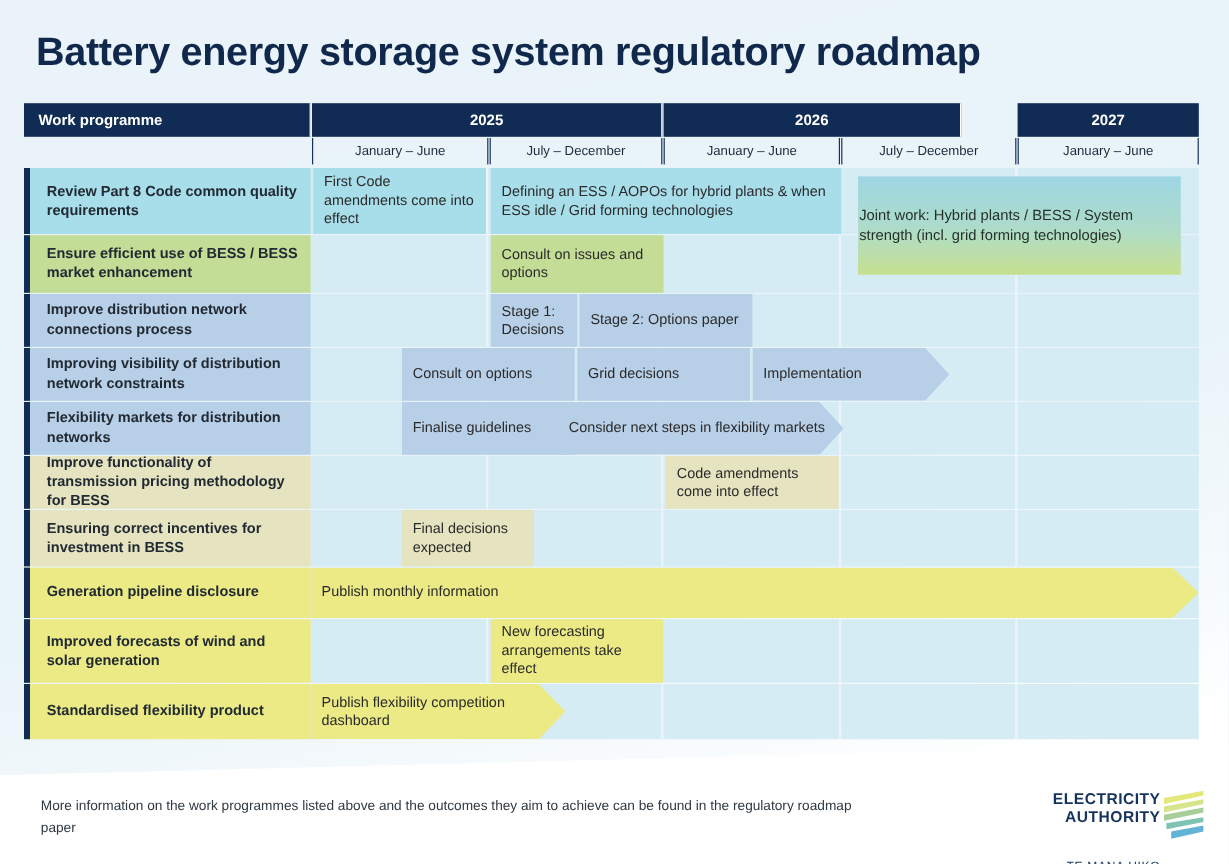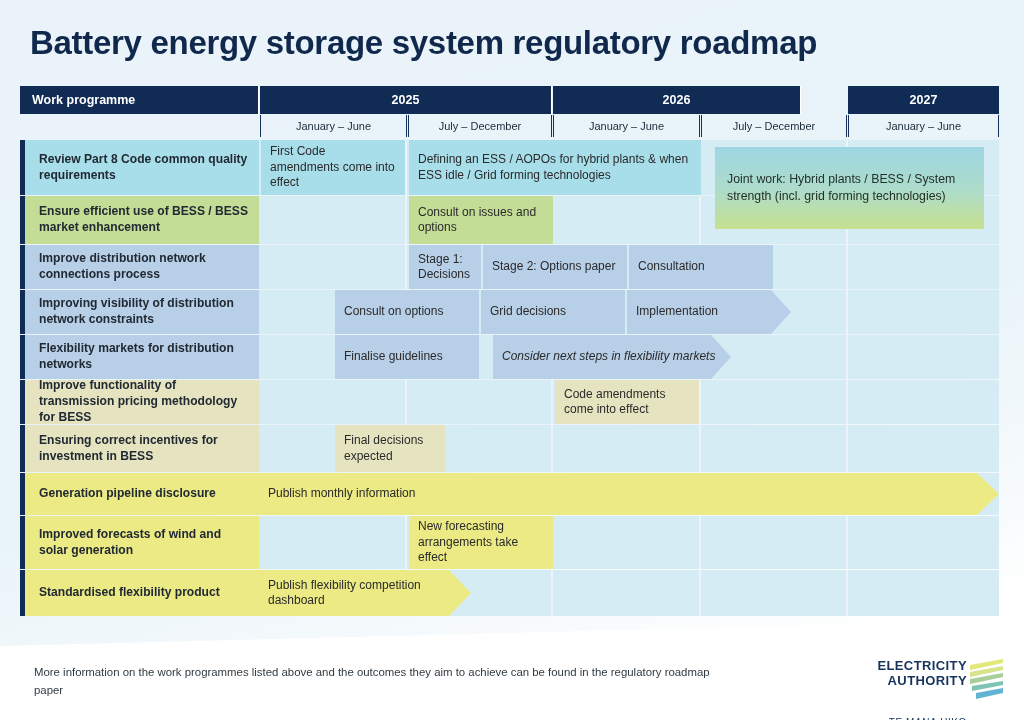--- a/index.html
+++ b/index.html
@@ -86,21 +86,21 @@
   .c-cyan   { background:#a8ddea; }
   .c-green  { background:#c4dd96; }
   .c-blue   { background:#b8cfe8; }
   .c-khaki  { background:#e6e4c0; }
   .c-yellow { background:#ecea85; }
 
   .jointbox {
     position:absolute;
     background: linear-gradient(180deg,#9ed6e4 0%, #aedcc8 55%, #c7e08f 100%);
     font-size:12.3px; color:#23312a; line-height:1.35;
-    display:flex; align-items:center; padding:8px 12px;
+    display:flex; align-items:center; padding:8px 1px;
     z-index:5;
   }
 
   
   #footer-text {
     position:absolute; left:34px; top:664px;
     width:700px;
     font-size:11.4px; color:#303a42; line-height:1.55;
     z-index:4;
   }
@@ -166,21 +166,20 @@
       <div class="row" style="top:105px;height:44px;">
         <div class="rowlabel c-blue">Improve distribution network connections process</div>
         <div class="track">
           <div class="slot" style="left:0;width:148px;"></div>
           <div class="slot" style="left:148px;width:146px;"></div>
           <div class="slot" style="left:294px;width:148px;"></div>
           <div class="slot" style="left:442px;width:147px;"></div>
           <div class="slot" style="left:589px;width:151px;border-right:none;"></div>
           <div class="bar c-blue" style="left:150px;width:72px;">Stage 1: Decisions</div>
           <div class="bar c-blue" style="left:224px;width:144px;">Stage 2: Options paper</div>
-          <div class="bar c-blue" style="left:370px;width:144px;">Consultation</div>
         </div>
       </div>
 
       <div class="row" style="top:150px;height:44px;">
         <div class="rowlabel c-blue">Improving visibility of distribution network constraints</div>
         <div class="track">
           <div class="slot" style="left:0;width:148px;"></div>
           <div class="slot" style="left:148px;width:146px;"></div>
           <div class="slot" style="left:294px;width:148px;"></div>
           <div class="slot" style="left:442px;width:147px;"></div>
@@ -193,21 +192,21 @@
 
       <div class="row" style="top:195px;height:44px;">
         <div class="rowlabel c-blue">Flexibility markets for distribution networks</div>
         <div class="track">
           <div class="slot" style="left:0;width:148px;"></div>
           <div class="slot" style="left:148px;width:146px;"></div>
           <div class="slot" style="left:294px;width:148px;"></div>
           <div class="slot" style="left:442px;width:147px;"></div>
           <div class="slot" style="left:589px;width:151px;border-right:none;"></div>
           <div class="bar c-blue" style="left:76px;width:144px;">Finalise guidelines</div>
-          <div class="bar c-blue arrow" style="left:234px;width:238px;clip-path:polygon(0 0, 218px 0, 238px 50%, 218px 100%, 0 100%);font-style:italic;">Consider next steps in flexibility markets</div>
+          <div class="bar c-blue arrow" style="left:206px;width:238px;clip-path:polygon(0 0, 218px 0, 238px 50%, 218px 100%, 0 100%);">Consider next steps in flexibility markets</div>
         </div>
       </div>
 
       <div class="row" style="top:240px;height:44px;">
         <div class="rowlabel c-khaki">Improve functionality of transmission pricing methodology for BESS</div>
         <div class="track">
           <div class="slot" style="left:0;width:148px;"></div>
           <div class="slot" style="left:148px;width:146px;"></div>
           <div class="slot" style="left:294px;width:148px;"></div>
           <div class="slot" style="left:442px;width:147px;"></div>

